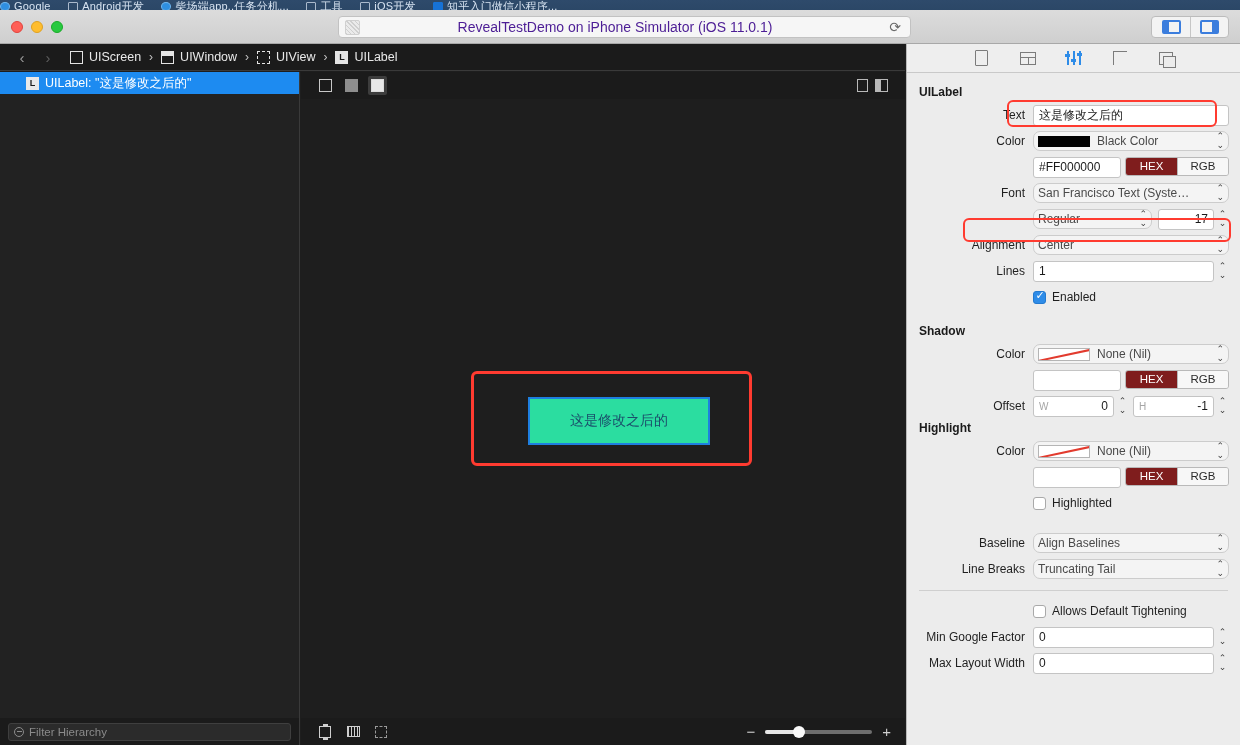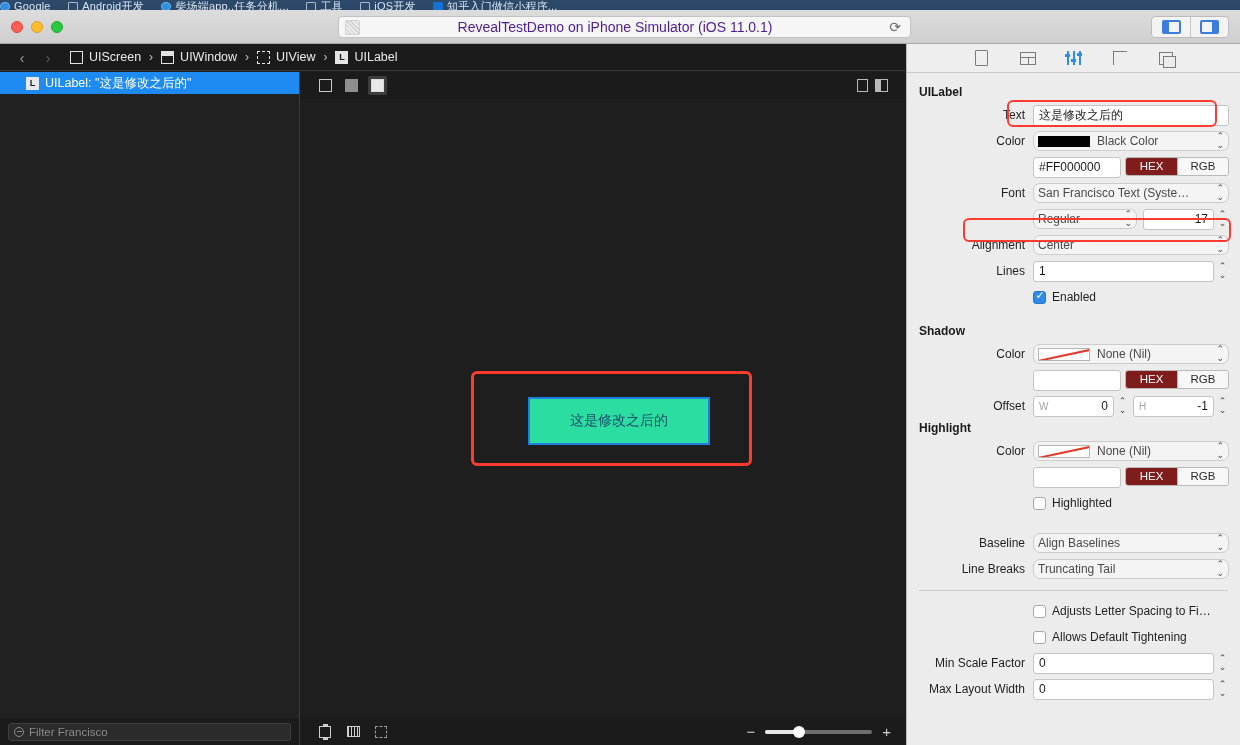--- a/index.html
+++ b/index.html
@@ -328,21 +328,21 @@
   <div id="hierarchy">
     <div id="tree-row">
       <span class="ci label">L</span>
       <span id="tree-row-label">UILabel: "这是修改之后的"</span>
     </div>
   </div>
 
   <div id="hierarchy-footer">
     <div id="filter-field">
       <span class="circ"></span>
-      <span id="filter-placeholder">Filter Francisco</span>
+      <span id="filter-placeholder">Filter Hierarchy</span>
     </div>
   </div>
 
   <div id="canvas-toolbar">
     <div class="vm-btn">
         <span class="vm-wire"></span>
       </div>
     <div class="vm-btn">
         <span class="vm-solid"></span>
       </div>
@@ -456,21 +456,21 @@
             <div class="select">
           <span>San Francisco Text (Syste…</span>
           <span class="stepper-ico">⌃<br>⌄</span>
         </div>
           </div>
       </div>
 
       <div class="row">
         <div class="rlabel"></div>
         <div class="ctl" style="display:flex;gap:6px">
-          <div class="select" style="width:104px;flex:none">
+          <div class="select" style="width:119px;flex:none">
             <span>Regular</span>
             <span class="stepper-ico">⌃<br>⌄</span>
           </div>
           <div style="flex:1;display:flex;align-items:center">
             <div class="textfield" style="flex:1;justify-content:flex-end">
                 <span>17</span>
               </div>
             <span class="stepper-arrows">⌃<br>⌄</span>
           </div>
         </div>
@@ -602,38 +602,31 @@
             <div class="select">
           <span>Truncating Tail</span>
           <span class="stepper-ico">⌃<br>⌄</span>
         </div>
           </div>
       </div>
 
       <div class="divider"></div>
 
 
-      <div class="row">
-        <div class="rlabel"></div>
-        <div class="ctl checkrow">
-          <span class="chk"></span>
-          <span class="chk-label">Adjusts Letter Spacing to Fi…</span>
-        </div>
-      </div>
 
       <div class="row">
         <div class="rlabel"></div>
         <div class="ctl checkrow">
           <span class="chk"></span>
           <span class="chk-label">Allows Default Tightening</span>
         </div>
       </div>
 
       <div class="row">
-        <div class="rlabel">Min Scale Factor</div>
+        <div class="rlabel">Min Google Factor</div>
         <div class="ctl" style="display:flex;align-items:center">
           <div class="textfield" style="flex:1">
               <span>0</span>
             </div>
           <span class="stepper-arrows">⌃<br>⌄</span>
         </div>
       </div>
 
       <div class="row">
         <div class="rlabel">Max Layout Width</div>

